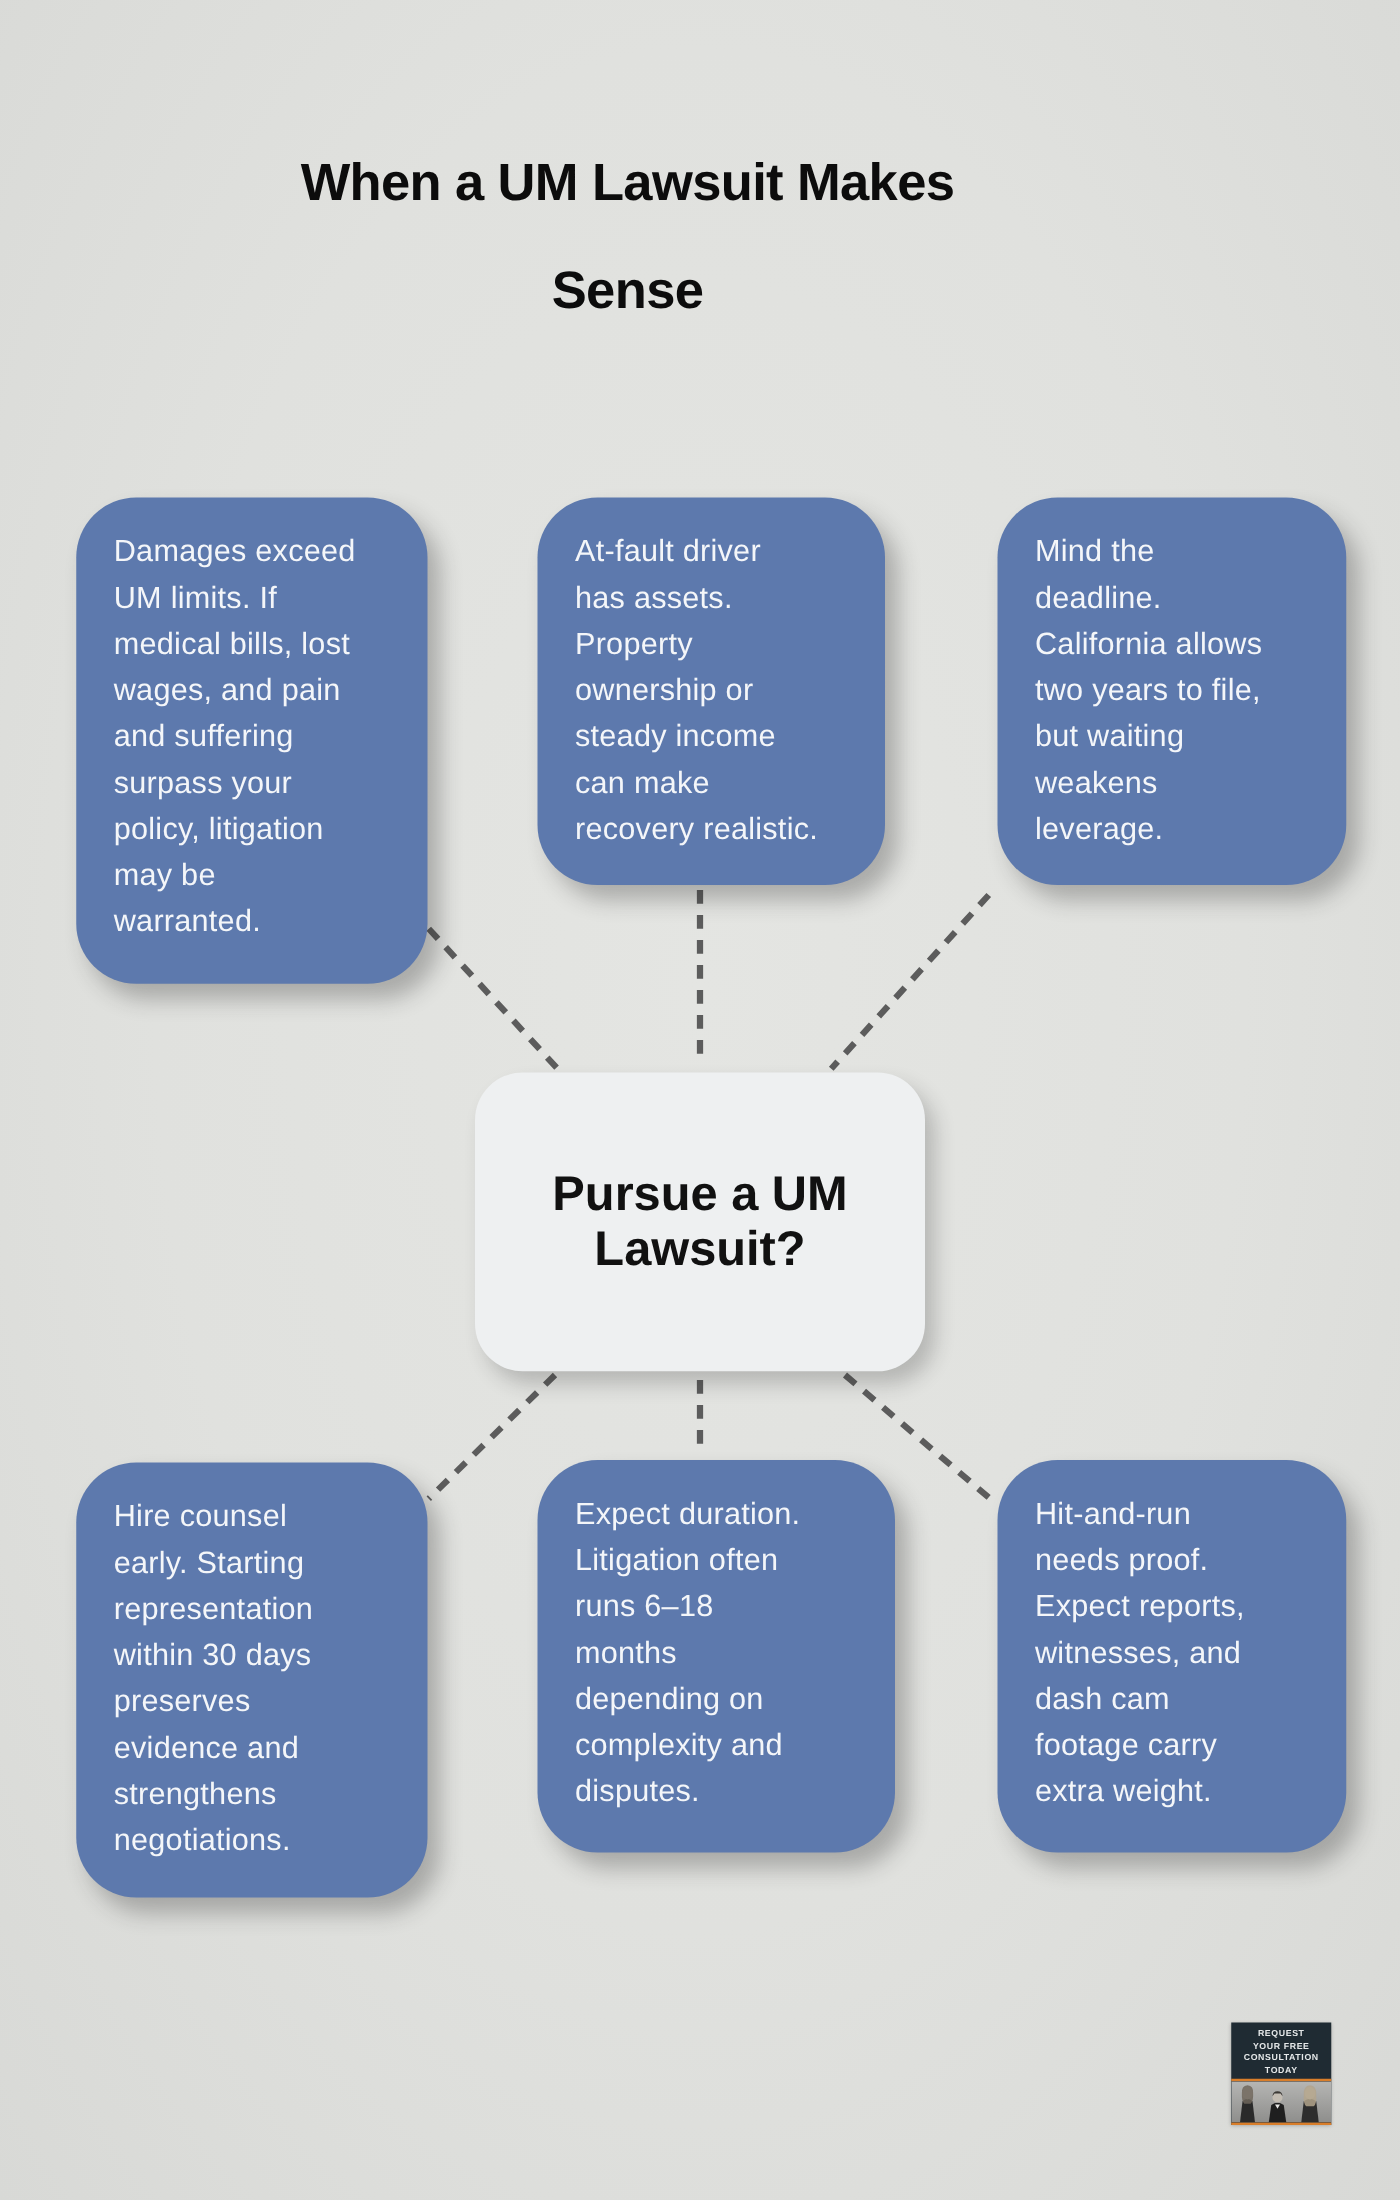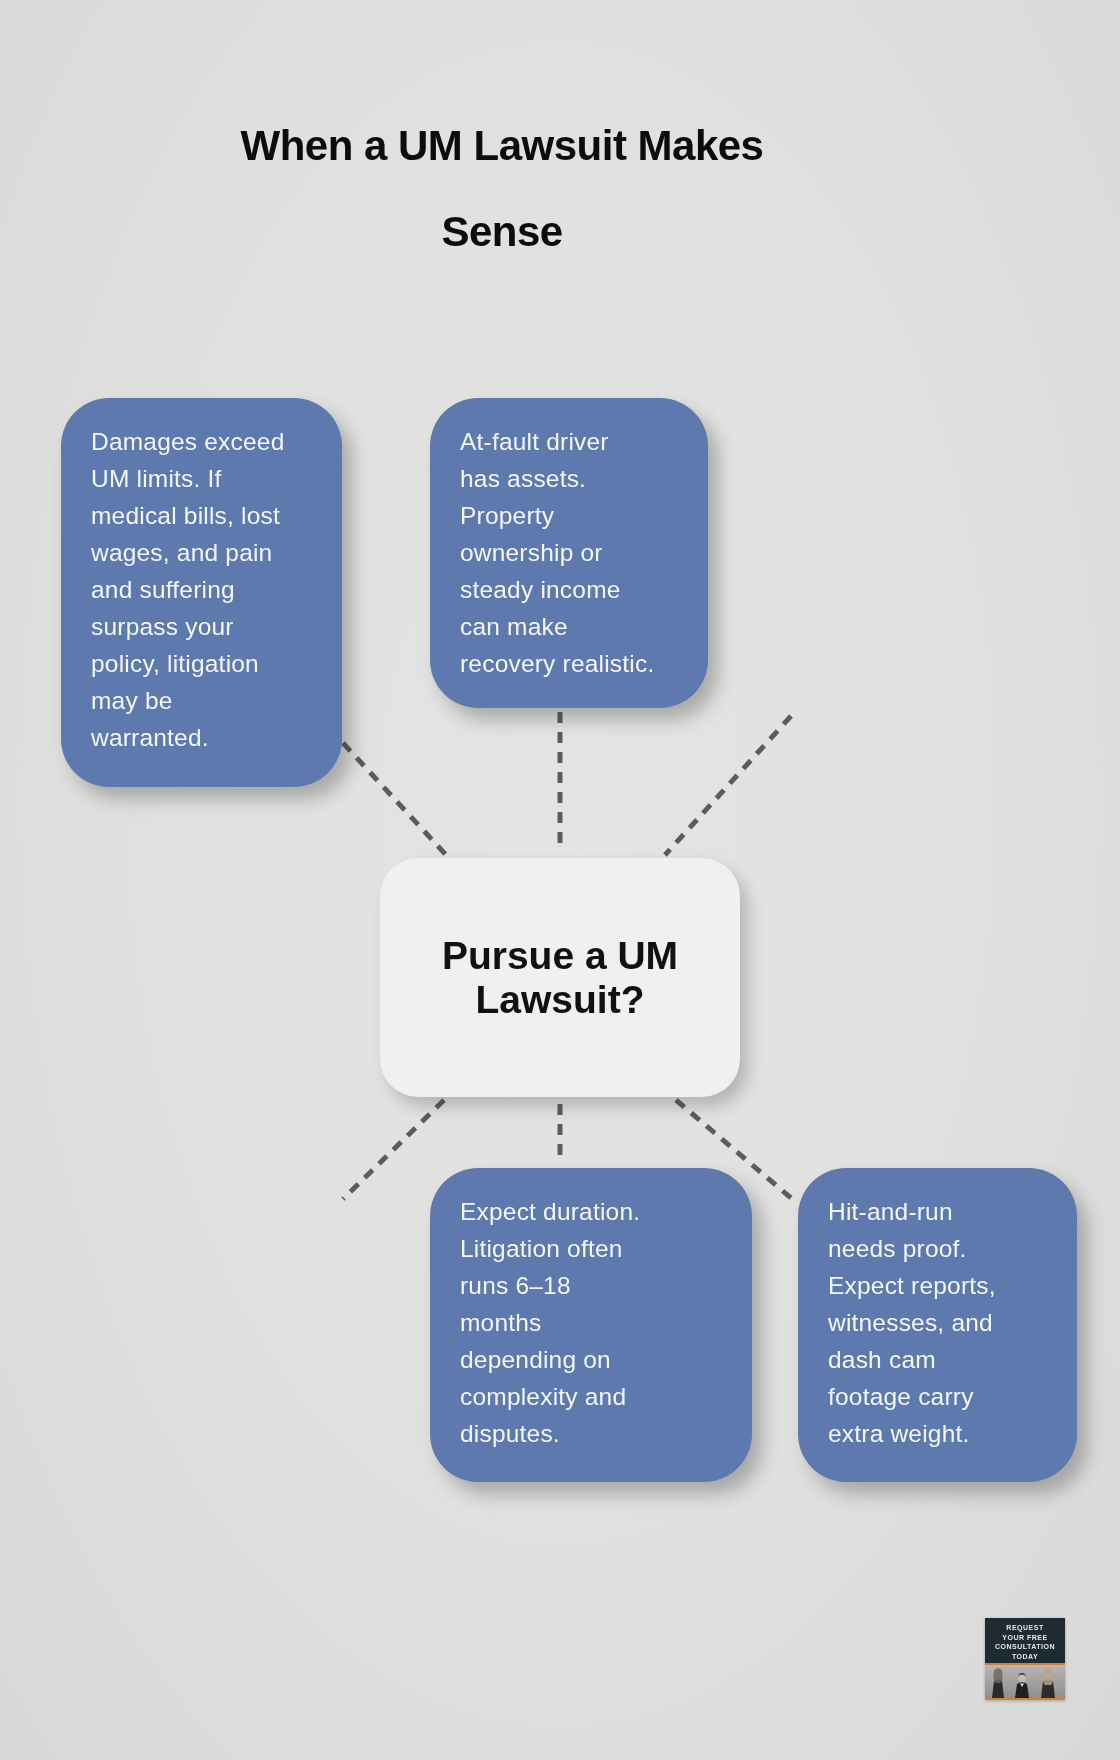--- a/index.html
+++ b/index.html
@@ -56,21 +56,21 @@
     font-size:24.5px;
     line-height:37px;
     letter-spacing:0.2px;
     color:var(--node-text);
     white-space:pre-line;
   }
   .n1{left:61px;  top:398px;  width:281px; height:389px;}
   .n2{left:430px; top:398px;  width:278px; height:310px;}
   .n3{left:798px; top:398px;  width:279px; height:310px;}
   .n4{left:61px;  top:1170px; width:281px; height:348px;}
-  .n5{left:430px; top:1168px; width:322px; height:314px;}
+  .n5{left:430px; top:1168px; width:286px; height:314px;}
   .n6{left:798px; top:1168px; width:279px; height:314px;}
   .center-node{
     position:absolute;
     left:380px;top:858px;width:360px;height:239px;
     background:var(--center-bg);
     border-radius:38px;
     box-shadow:8px 10px 16px rgba(40,40,40,0.24);
     display:flex;align-items:center;justify-content:center;
   }
   .center-node .center-label{
@@ -139,26 +139,45 @@
     <p>Damages exceed
 UM limits. If
 medical bills, lost
 wages, and pain
 and suffering
 surpass your
 policy, litigation
 may be
 warranted.</p>
   </div>
+  <div class="node n3">
+    <p>Mind the
+deadline.
+California allows
+two years to file,
+but waiting
+weakens
+leverage.</p>
+  </div>
 
   <div class="center-node">
     <div class="center-label">Pursue a UM
 Lawsuit?</div>
   </div>
 
+  <div class="node n4">
+    <p>Hire counsel
+early. Starting
+representation
+within 30 days
+preserves
+evidence and
+strengthens
+negotiations.</p>
+  </div>
   <div class="node n5">
     <p>Expect duration.
 Litigation often
 runs 6–18
 months
 depending on
 complexity and
 disputes.</p>
   </div>
   <div class="node n6">

